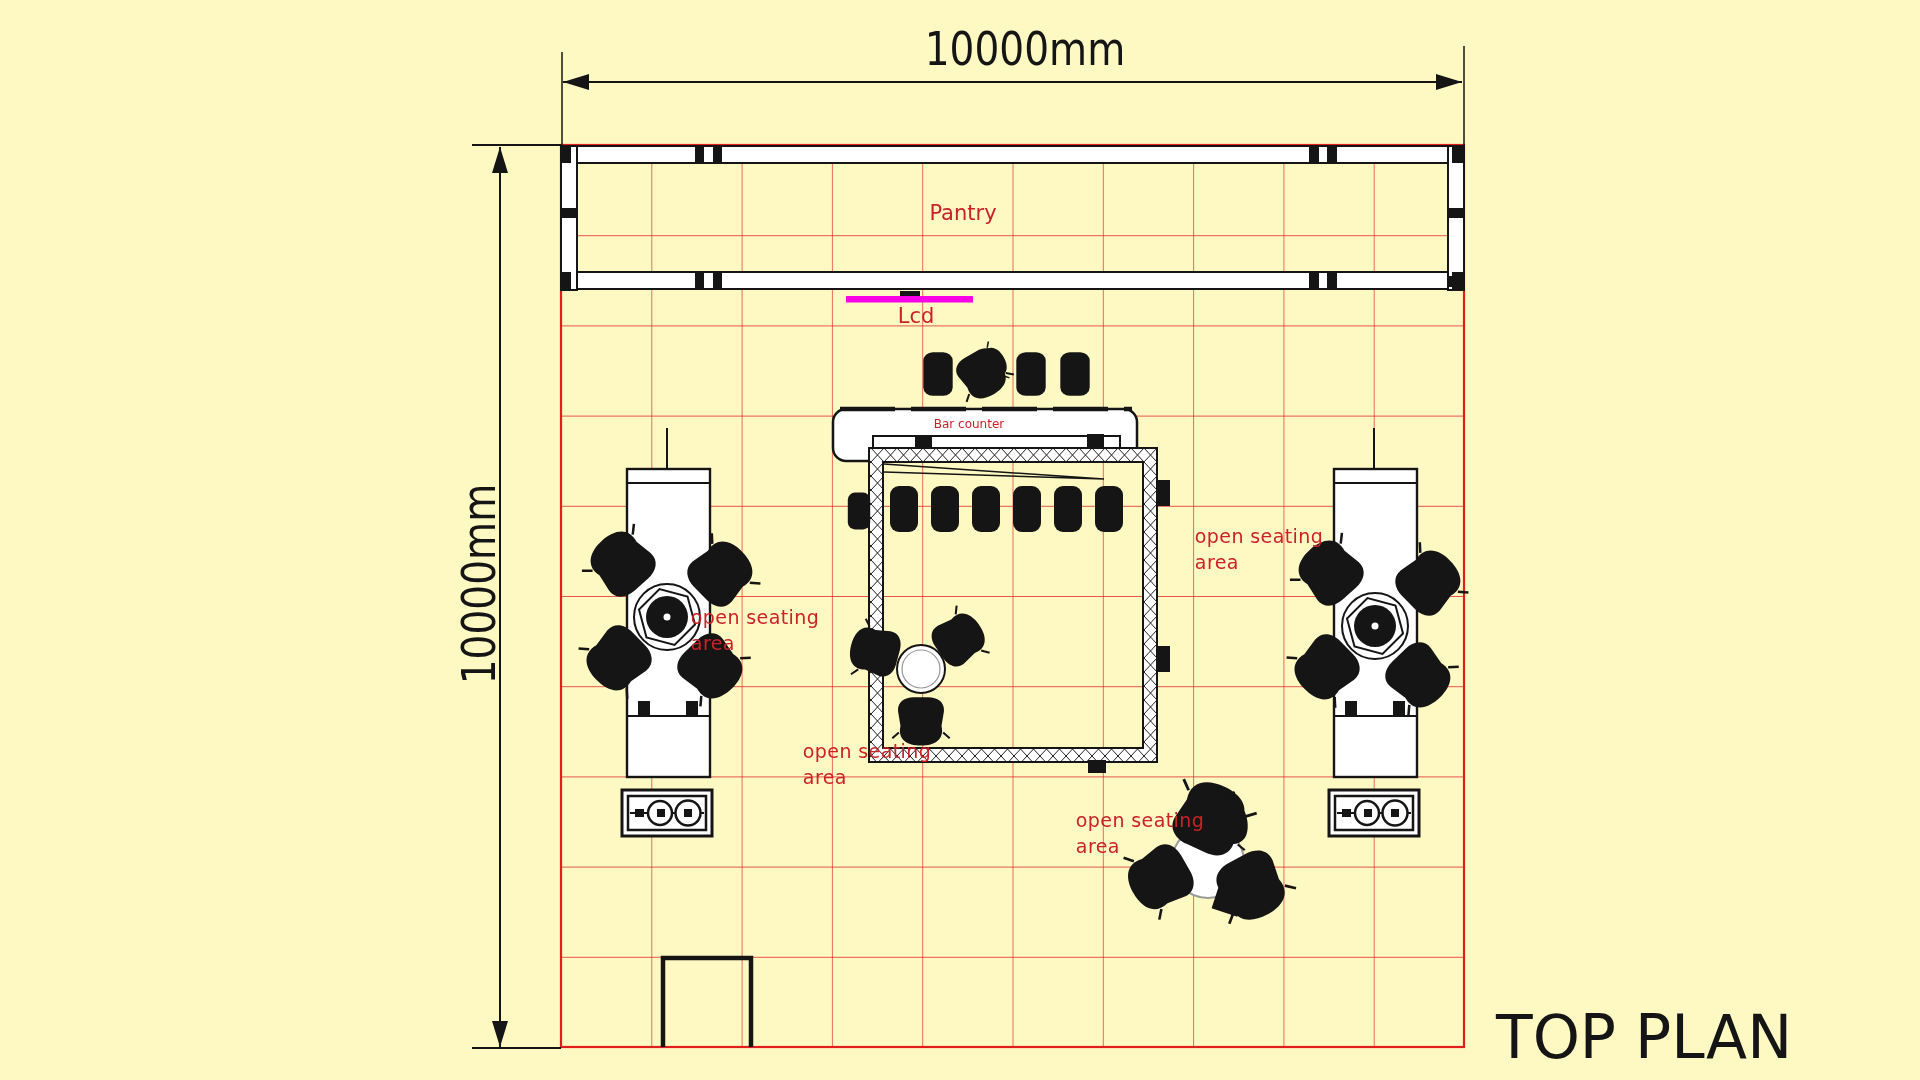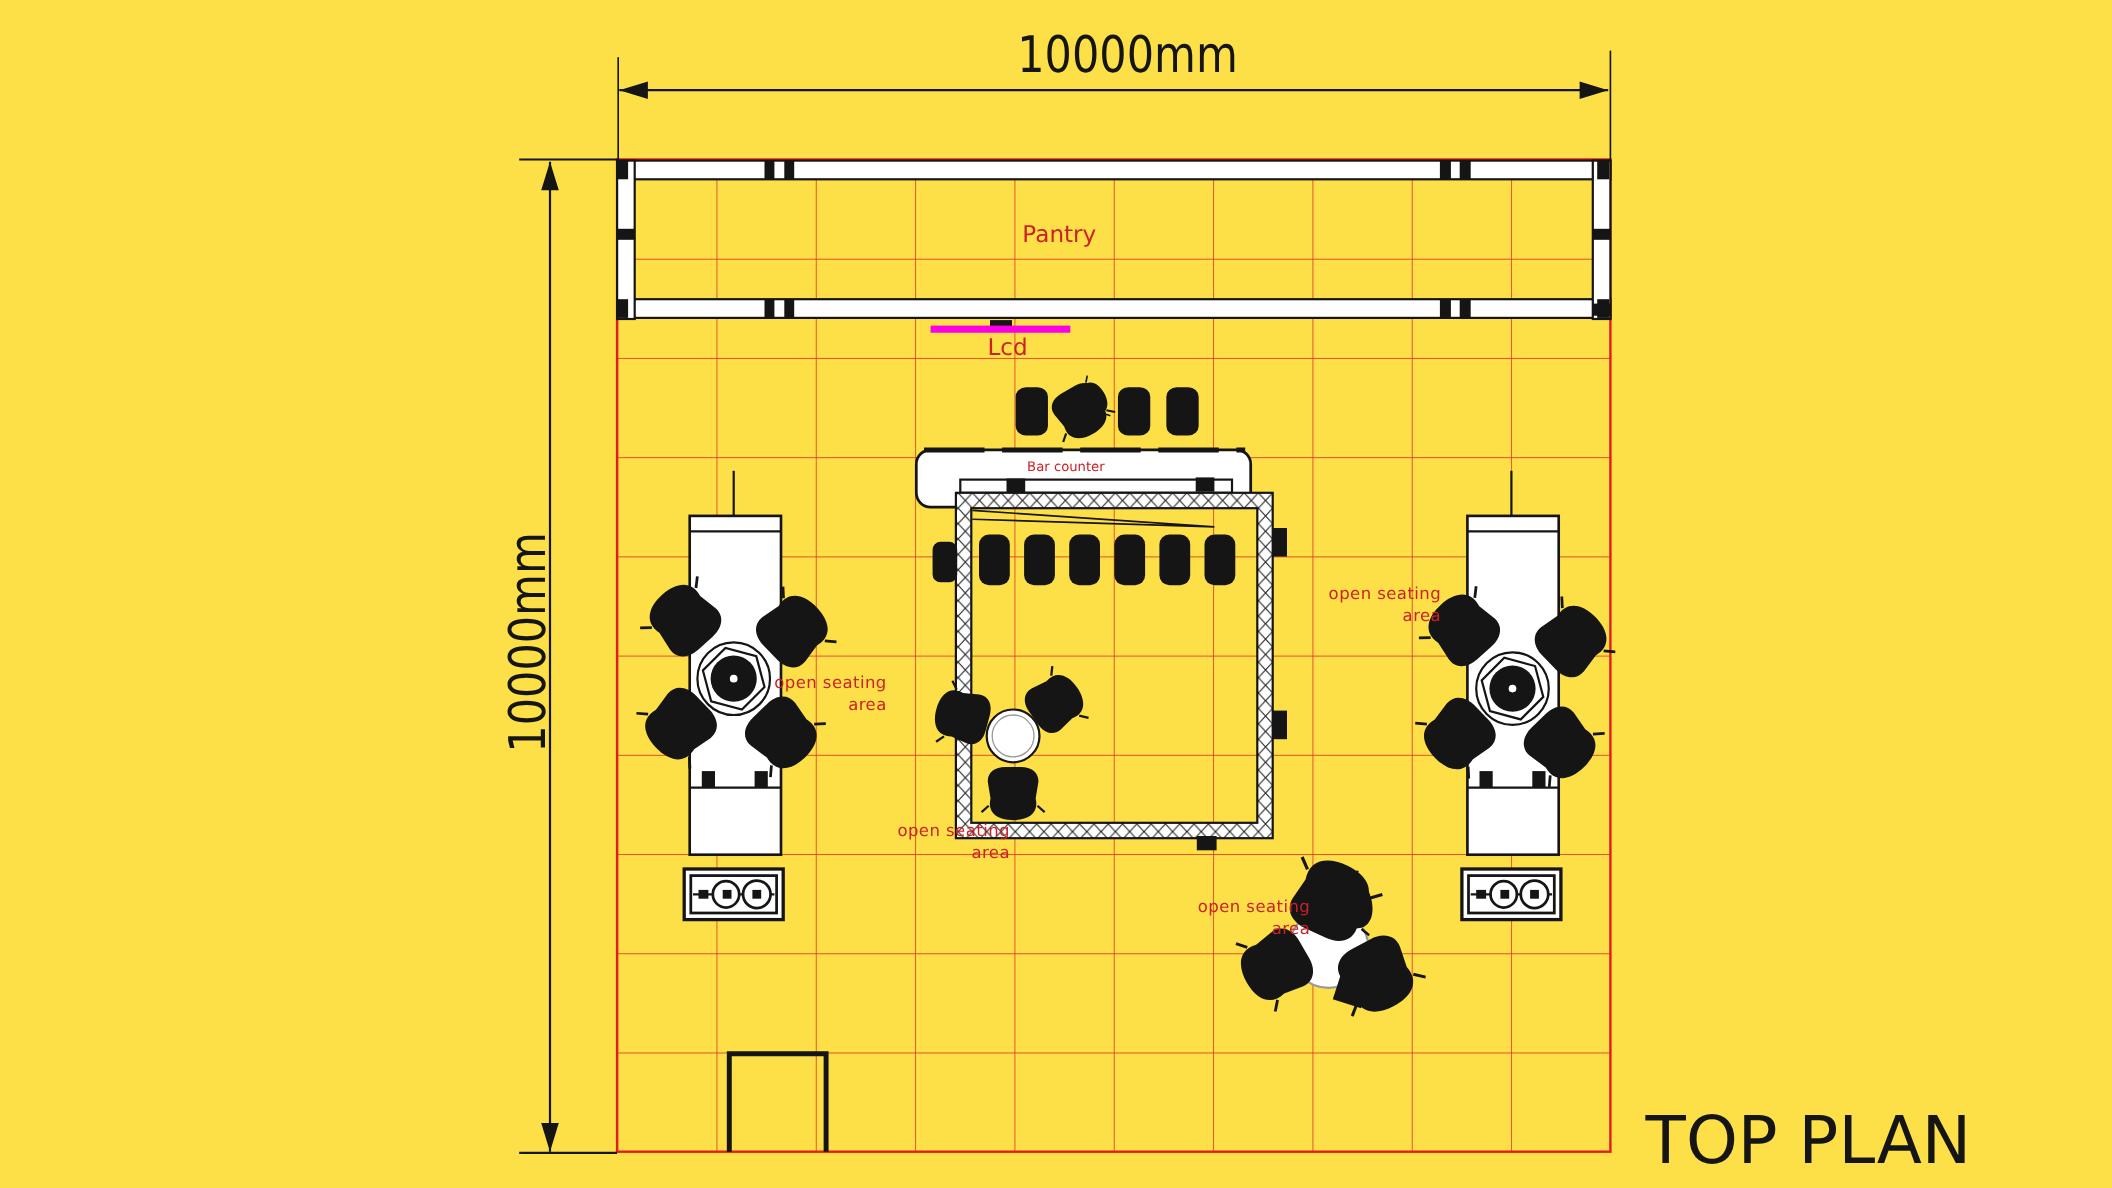--- a/index.html
+++ b/index.html
@@ -1,32 +1,32 @@
 <!DOCTYPE html>
 <html style="--grid-red: #e01e1e; --label-red: #cc2127; --magenta: #fb00e6; --ink: #151515;"><head>
 <meta charset="utf-8">
 <style>
   :root{
     --grid-red:#e01e1e; --label-red:#cc2127; --magenta:#fb00e6; --ink:#151515;
   }
   html,body{margin:0;padding:0;background:#fff;}
-  .stage{position:relative;width:1920px;height:1080px;background:#fde047;overflow:hidden;
+  .stage{position:relative;width:1920px;height:1080px;background:#fef9c3;overflow:hidden;
          font-family:"DejaVu Sans", "Liberation Sans", sans-serif;}
   svg{position:absolute;left:0;top:0;}
   .gridline{stroke:var(--grid-red);stroke-width:1.3;fill:none;}
   .gridborder{stroke:var(--grid-red);stroke-width:2.2;fill:none;}
   .ink{stroke:var(--ink);fill:none;}
   .w1{stroke-width:1.5;} .w2{stroke-width:2;} .w25{stroke-width:2.5;} .w4{stroke-width:4.5;}
   .fillink{fill:var(--ink);stroke:none;}
   .white{fill:#fff;}
   .label{position:absolute;transform:translate(-50%,-50%);color:var(--label-red);
-         white-space:pre-line;text-align:right;line-height:1.35;}
+         white-space:pre-line;text-align:left;line-height:1.35;}
   .lab-21{font-size:21px;}
   .lab-16{font-size:12px;}
-  .lab-15{font-size:15px;letter-spacing:.4px;}
+  .lab-15{font-size:19px;letter-spacing:.4px;}
   .dimtext{position:absolute;color:var(--ink);font-size:46px;
            transform:translate(-50%,-50%) scaleX(.85);white-space:nowrap;}
   .dimtext--rot{transform:translate(-50%,-50%) rotate(-90deg) scaleX(.85);}
   .titletext{position:absolute;color:var(--ink);font-size:60px;
              transform:translate(-50%,-50%);white-space:nowrap;}
 </style>
 </head>
 <body>
 
 <div class="stage">

